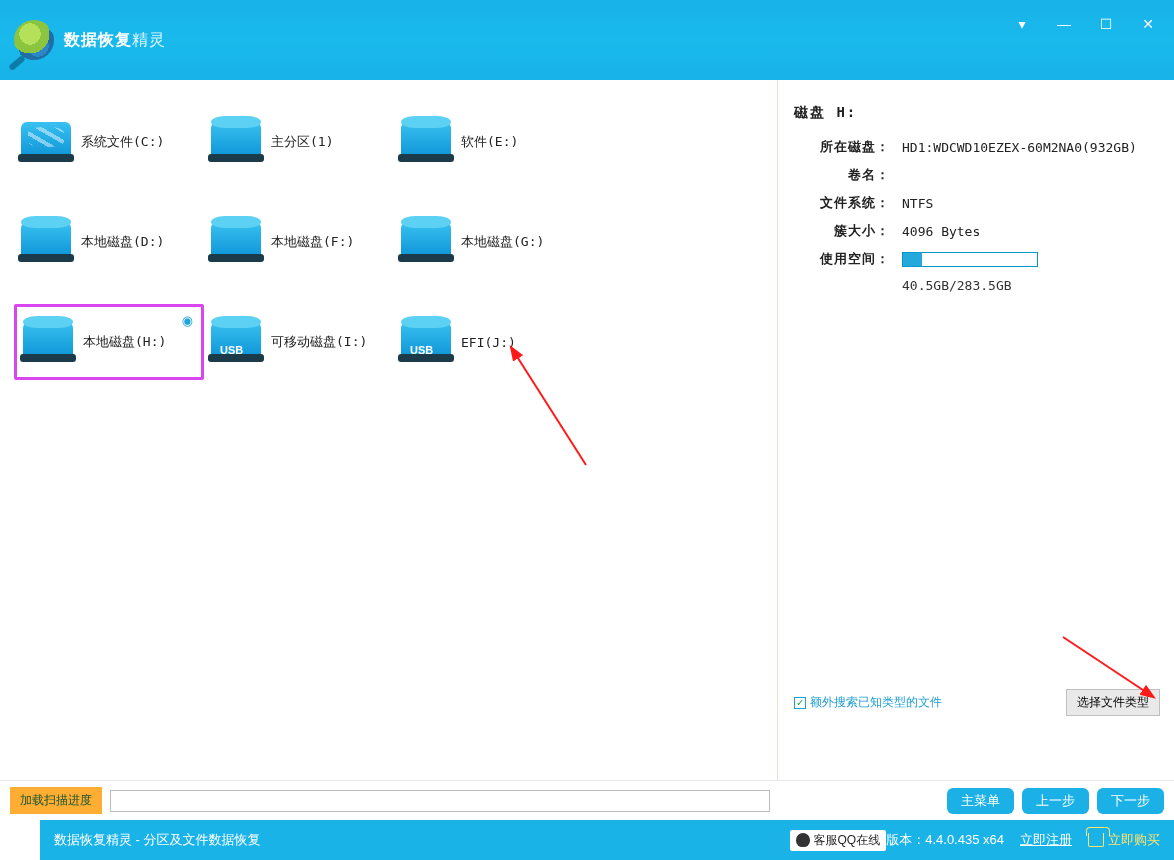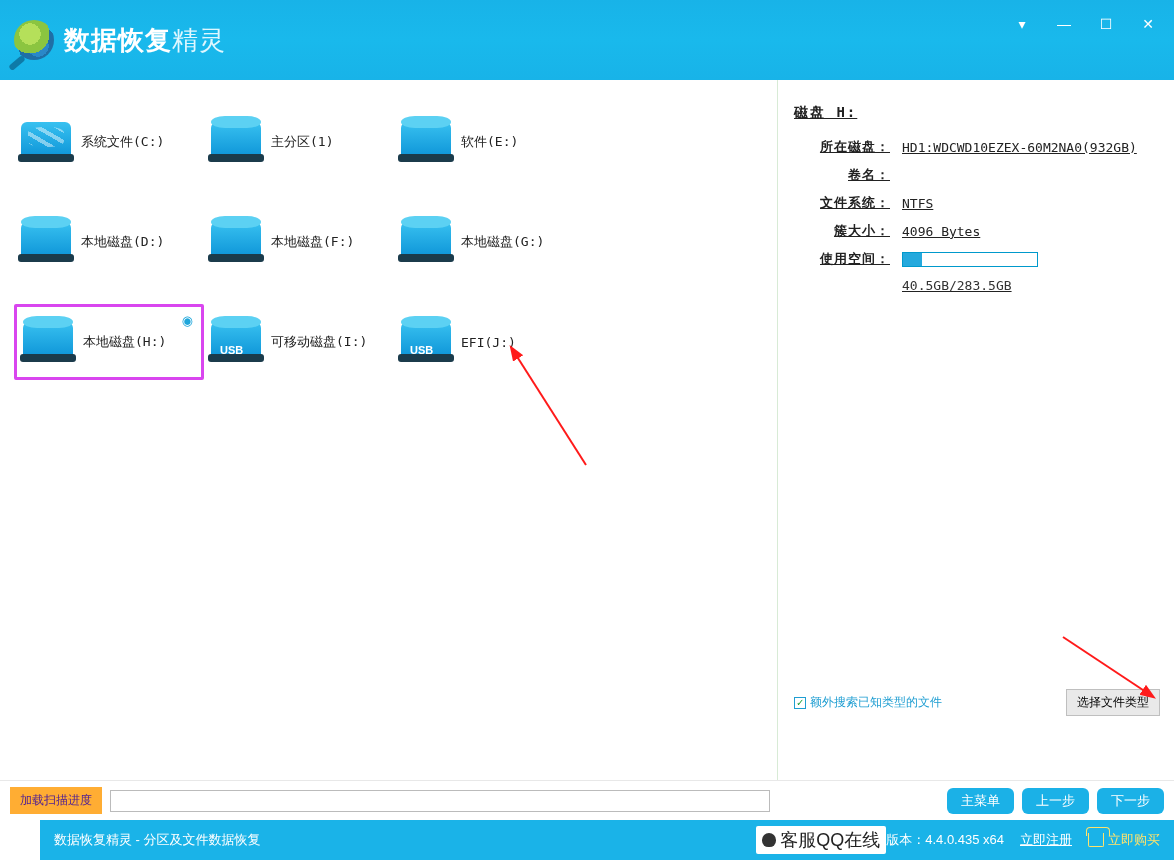--- a/index.html
+++ b/index.html
@@ -26,21 +26,21 @@
               radial-gradient(circle at 60% 65%, #2a88c8 0 30%, #1f6fa6 30% 55%, transparent 55%);
   border-radius: 50%;
   position: relative;
 }
 .logo::after{
   content:""; position:absolute; left:-6px; bottom:-6px; width:18px; height:6px;
   background:#0e7aa7; border-radius:3px; transform: rotate(-40deg);
 }
 .app-title {
   margin-left: 10px;
-  font-size: 26px;
+  font-size: 16px;
   color: #fff;
   font-weight: bold;
   letter-spacing: 1px;
 }
 .app-title .thin { font-weight: 300; color: #dff7ff; }
 .window-controls {
   position: absolute; top: 12px; right: 14px;
   display: flex; gap: 18px; color: #fff;
   align-items: center;
 }
@@ -104,21 +104,20 @@
 }
 .drive-label { font-family: "SimSun","NSimSun",monospace; font-size:13px; color:#222; }
 .vline { width:1px; background:#d8ebd6; }
 .info-panel {
   width: 396px;
   padding: 24px 20px 10px 16px;
   font-family: "SimSun","NSimSun",monospace;
   font-size: 13px;
   color:#222;
   position: relative;
-  text-decoration: underline;
 }
 .info-panel h3 { font-size:14px; font-weight:bold; margin-bottom:16px; letter-spacing:2px;}
 .info-row { display:flex; margin-bottom:10px; align-items:center; }
 .info-label { width:96px; text-align:right; font-weight:bold; letter-spacing:1px;}
 .info-value { margin-left:12px; font-family:Consolas,monospace;}
 .used-bar {
   margin-left:12px; width:136px; height:15px; background:#fff; border:1px solid #09c;
   position:relative;
 }
 .used-bar .fill { position:absolute; left:0; top:0; height:100%; background:#25a9dd; }
@@ -130,37 +129,37 @@
 .checkbox-wrap { color:#1f9ed2; font-size:12px; display:flex; align-items:center; gap:4px; }
 .checkbox-box { width:12px; height:12px; border:1px solid #1f9ed2; display:inline-flex; align-items:center; justify-content:center; color:#1c9e32; font-size:11px;}
 .filetype-btn {
   border:1px solid #bfbfbf; background:#e9e9e9; padding:4px 10px; font-size:12px; cursor:pointer;
 }
 .toolbar-row {
   height: 40px; background:#fff; border-top:1px solid #e8e8e8;
   display:flex; align-items:center; padding:0 10px;
 }
 .load-progress-btn {
-  background:#ffad33; color:#4c1d95; border:none; padding:5px 10px; font-size:12px;
+  background:#ffad33; color:#14532d; border:none; padding:5px 10px; font-size:12px;
 }
 .progress-input {
   flex:0 0 660px; margin-left:8px; height:22px; border:1px solid #bbb; background:#fff;
 }
 .spacer { flex:1; }
 .step-btn {
   background:#1bb1e7; color:#fff; border:none; height:26px; padding:0 14px;
   font-size:13px; margin-left:8px; border-radius:6px; cursor:pointer;
 }
 .status-bar {
   height: 40px; background:#1ab3e8; color:#fff; display:flex; align-items:center;
   padding:0 14px; font-size:13px;margin-left:40px;
 }
 .status-left { flex:1; }
 .qq-badge {
-  display:inline-flex; align-items:center; background:#fff; color:#222; font-size:18px;
+  display:inline-flex; align-items:center; background:#fff; color:#222; font-size:12px;
   border-radius:2px; padding:2px 6px; gap:4px;
 }
 .qq-badge .dot { width:14px; height:14px; background:#333; border-radius:50% 50% 45% 45%; position:relative;}
 .status-right { display:flex; align-items:center; gap:16px; }
 .reg-link { color:#fff; text-decoration:underline; cursor:pointer; }
 .buy-link { color:#ffe36b; cursor:pointer; display:flex; align-items:center; gap:4px;}
 .cart-icon { width:16px; height:14px; border:1.5px solid #ffe36b; border-top:none; border-radius:0 0 2px 2px; position:relative;}
 .cart-icon::before{content:"";position:absolute;top:-6px;left:-3px;width:22px;height:8px;border:1.5px solid #ffe36b;border-bottom:none;border-radius:4px 4px 0 0;}
 .arrow1 {
   position:absolute; left:506px; top:270px; width:90px; height:120px; pointer-events:none;

